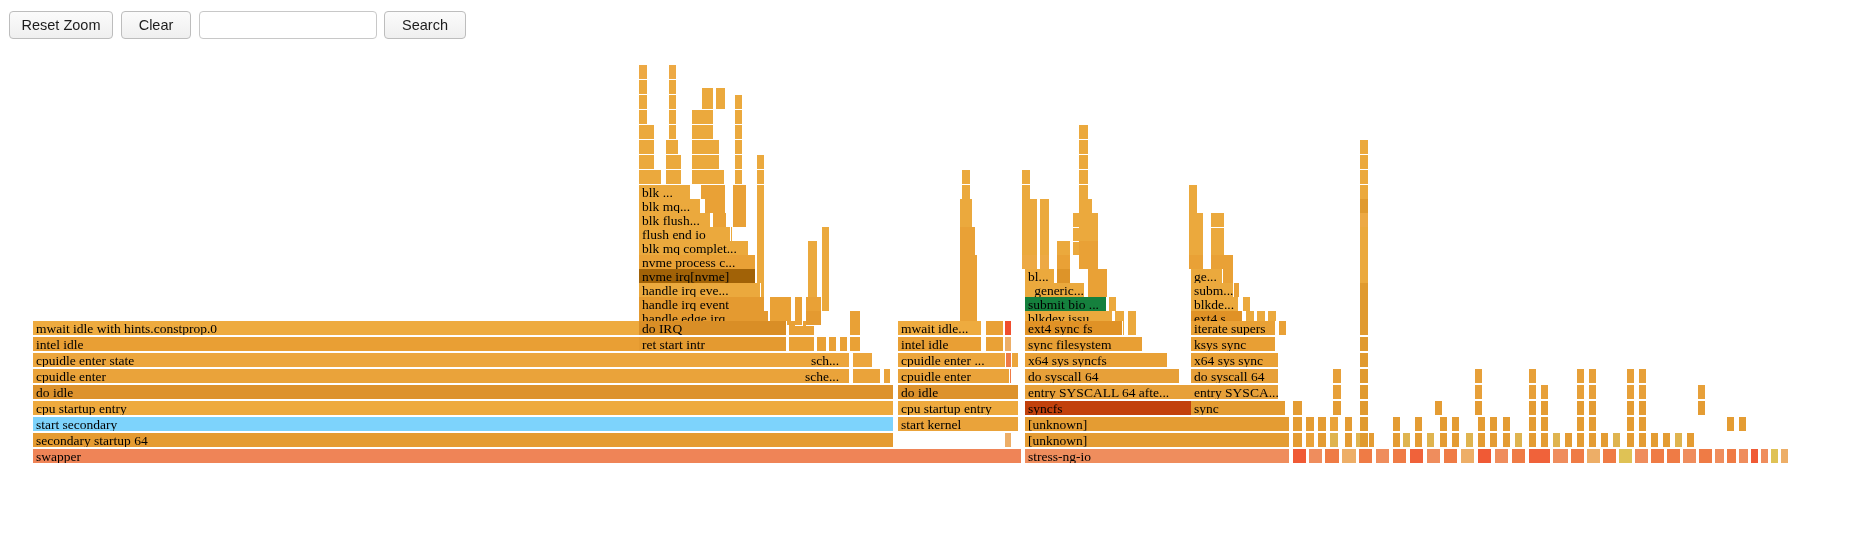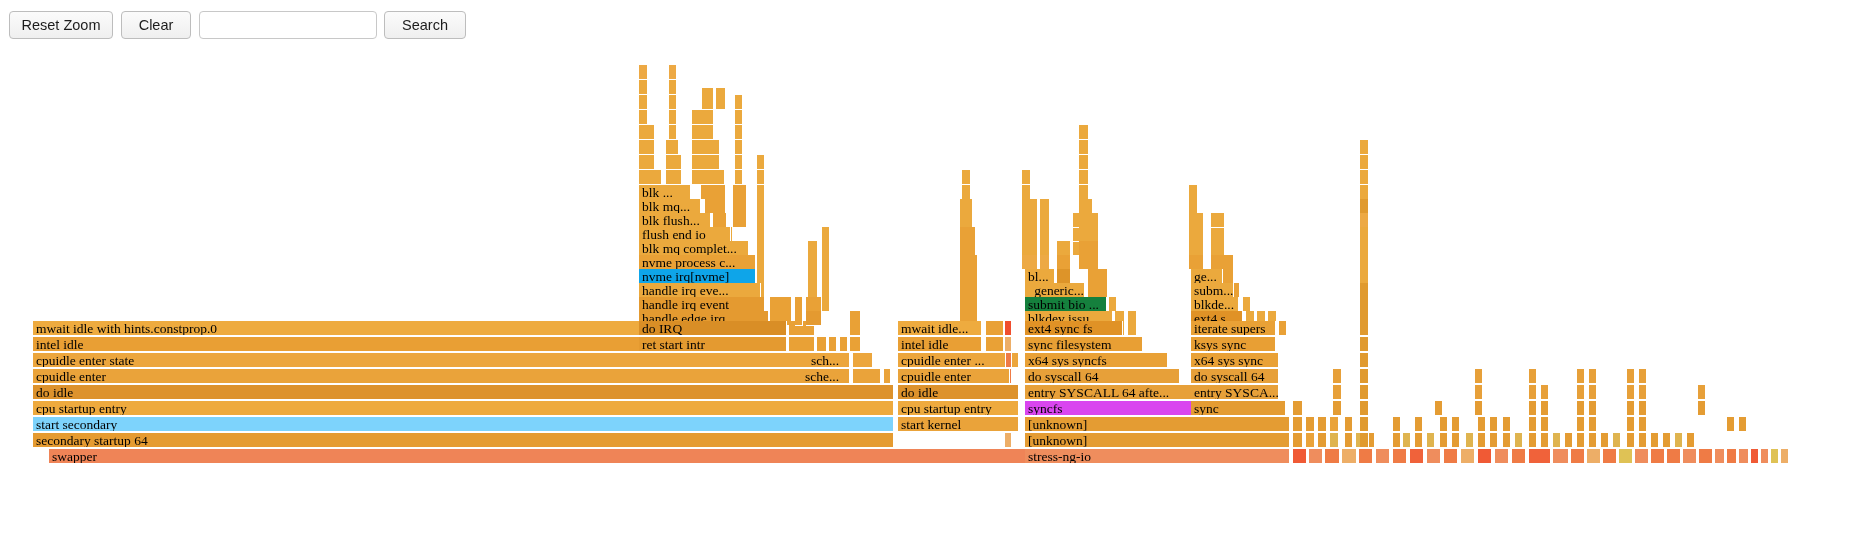--- a/index.html
+++ b/index.html
@@ -383,28 +383,28 @@
     <div class="frame" style="left: 1360px; top: 365px; width: 9px; height: 15px; background: rgb(224, 154, 47);"></div>
     <div class="frame" style="left: 1360px; top: 381px; width: 9px; height: 15px; background: rgb(224, 154, 47);"></div>
     <div class="frame" style="left: 33px; top: 269px; width: 612px; background: rgb(238, 171, 63);"><span>mwait idle with hints.constprop.0</span></div>
     <div class="frame" style="left: 33px; top: 285px; width: 612px; background: rgb(233, 159, 52);"><span>intel idle</span></div>
     <div class="frame" style="left: 33px; top: 301px; width: 782px; background: rgb(236, 166, 61);"><span>cpuidle enter state</span></div>
     <div class="frame" style="left: 33px; top: 317px; width: 782px; background: rgb(234, 163, 58);"><span>cpuidle enter</span></div>
     <div class="frame" style="left: 33px; top: 333px; width: 861px; background: rgb(221, 146, 44);"><span>do idle</span></div>
     <div class="frame" style="left: 33px; top: 349px; width: 861px; background: rgb(238, 170, 62);"><span>cpu startup entry</span></div>
     <div class="frame" style="left: 33px; top: 365px; width: 861px; background: #7dd3fc;"><span>start secondary</span></div>
     <div class="frame" style="left: 33px; top: 381px; width: 861px; background: rgb(229, 155, 49);"><span>secondary startup 64</span></div>
-    <div class="frame" style="left: 33px; top: 397px; width: 989px; background: rgb(239, 132, 87); margin-left: 16px;"><span>swapper</span></div>
+    <div class="frame" style="left: 33px; top: 397px; width: 989px; background: rgb(239, 132, 87);"><span>swapper</span></div>
     <div class="frame" style="left: 639px; top: 133px; width: 52px; background: rgb(235, 169, 61);"><span>blk ...</span></div>
     <div class="frame" style="left: 639px; top: 147px; width: 62px; background: rgb(235, 169, 61);"><span>blk mq...</span></div>
     <div class="frame" style="left: 639px; top: 161px; width: 72px; background: rgb(235, 169, 61);"><span>blk flush...</span></div>
     <div class="frame" style="left: 639px; top: 175px; width: 92px; background: rgb(235, 169, 61);"><span>flush end io</span></div>
     <div class="frame" style="left: 639px; top: 189px; width: 110px; background: rgb(235, 169, 61);"><span>blk mq complet...</span></div>
     <div class="frame" style="left: 639px; top: 203px; width: 117px; background: rgb(233, 161, 54);"><span>nvme process c...</span></div>
-    <div class="frame" style="left: 639px; top: 217px; width: 117px; background: #0ea5e9;"><span>nvme irq[nvme]</span></div>
+    <div class="frame" style="left: 639px; top: 217px; width: 117px; background: #a16207;"><span>nvme irq[nvme]</span></div>
     <div class="frame" style="left: 639px; top: 231px; width: 122px; background: rgb(235, 169, 61);"><span>  handle irq eve...</span></div>
     <div class="frame" style="left: 639px; top: 245px; width: 126px; background: rgb(228, 154, 48);"><span>handle irq event</span></div>
     <div class="frame" style="left: 639px; top: 259px; width: 130px; background: rgb(228, 154, 48);"><span>handle edge irq</span></div>
     <div class="frame" style="left: 639px; top: 269px; width: 148px; background: rgb(217, 142, 38);"><span>do IRQ</span></div>
     <div class="frame" style="left: 639px; top: 285px; width: 148px; background: rgb(228, 154, 48);"><span>ret start intr</span></div>
     <div class="frame" style="left: 898px; top: 269px; width: 84px; background: rgb(238, 171, 63);"><span>mwait idle...</span></div>
     <div class="frame" style="left: 898px; top: 285px; width: 84px; background: rgb(233, 159, 52);"><span>intel idle</span></div>
     <div class="frame" style="left: 898px; top: 301px; width: 108px; background: rgb(236, 166, 61);"><span>cpuidle enter ...</span></div>
     <div class="frame" style="left: 898px; top: 317px; width: 112px; background: rgb(234, 163, 58);"><span>cpuidle enter</span></div>
     <div class="frame" style="left: 898px; top: 333px; width: 121px; background: rgb(221, 146, 44);"><span>do idle</span></div>
@@ -412,21 +412,21 @@
     <div class="frame" style="left: 898px; top: 365px; width: 121px; background: rgb(234, 163, 58);"><span>start kernel</span></div>
     <div class="frame" style="left: 1025px; top: 217px; width: 30px; background: rgb(235, 169, 61);"><span>bl...</span></div>
     <div class="frame" style="left: 1025px; top: 231px; width: 60px; background: rgb(235, 169, 61); text-align: right;"><span>generic...</span></div>
     <div class="frame" style="left: 1025px; top: 245px; width: 82px; background: #15803d;"><span>submit bio ...</span></div>
     <div class="frame" style="left: 1025px; top: 259px; width: 88px; background: rgb(235, 169, 61);"><span>blkdev issu...</span></div>
     <div class="frame" style="left: 1025px; top: 269px; width: 98px; background: rgb(224, 146, 38);"><span>ext4 sync fs</span></div>
     <div class="frame" style="left: 1025px; top: 285px; width: 118px; background: rgb(232, 159, 52);"><span>sync filesystem</span></div>
     <div class="frame" style="left: 1025px; top: 301px; width: 143px; background: rgb(233, 161, 54);"><span>  x64 sys syncfs</span></div>
     <div class="frame" style="left: 1025px; top: 317px; width: 155px; background: rgb(231, 160, 57);"><span>do syscall 64</span></div>
     <div class="frame" style="left: 1025px; top: 333px; width: 176px; background: rgb(231, 160, 57);"><span>entry SYSCALL 64 afte...</span></div>
-    <div class="frame" style="left: 1025px; top: 349px; width: 182px; background: #d946ef;"><span>syncfs</span></div>
+    <div class="frame" style="left: 1025px; top: 349px; width: 182px; background: #c2410c;"><span>syncfs</span></div>
     <div class="frame" style="left: 1025px; top: 365px; width: 265px; background: rgb(228, 156, 51);"><span>[unknown]</span></div>
     <div class="frame" style="left: 1025px; top: 381px; width: 265px; background: rgb(228, 156, 51);"><span>[unknown]</span></div>
     <div class="frame" style="left: 1025px; top: 397px; width: 265px; background: rgb(239, 141, 93);"><span>stress-ng-io</span></div>
     <div class="frame" style="left: 1191px; top: 217px; width: 32px; background: rgb(235, 169, 61);"><span>ge...</span></div>
     <div class="frame" style="left: 1191px; top: 231px; width: 43px; background: rgb(235, 169, 61);"><span>subm...</span></div>
     <div class="frame" style="left: 1191px; top: 245px; width: 48px; background: rgb(235, 169, 61);"><span>blkde...</span></div>
     <div class="frame" style="left: 1191px; top: 259px; width: 52px; background: rgb(224, 146, 38);"><span>ext4 s...</span></div>
     <div class="frame" style="left: 1191px; top: 269px; width: 85px; background: rgb(233, 161, 54);"><span>iterate supers</span></div>
     <div class="frame" style="left: 1191px; top: 285px; width: 85px; background: rgb(232, 159, 52);"><span>ksys sync</span></div>
     <div class="frame" style="left: 1191px; top: 301px; width: 88px; background: rgb(233, 161, 54);"><span>  x64 sys sync</span></div>

